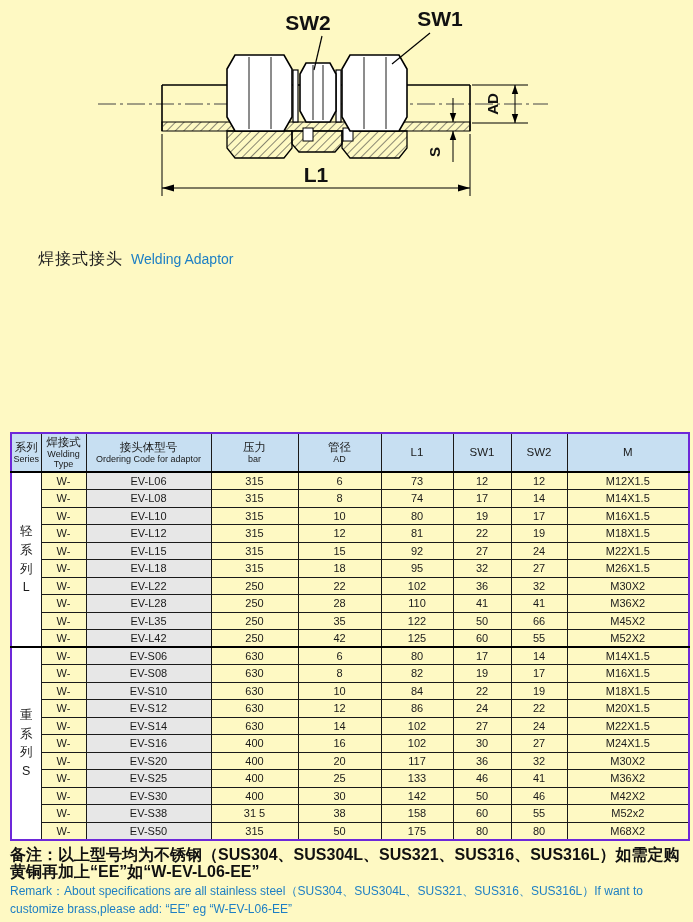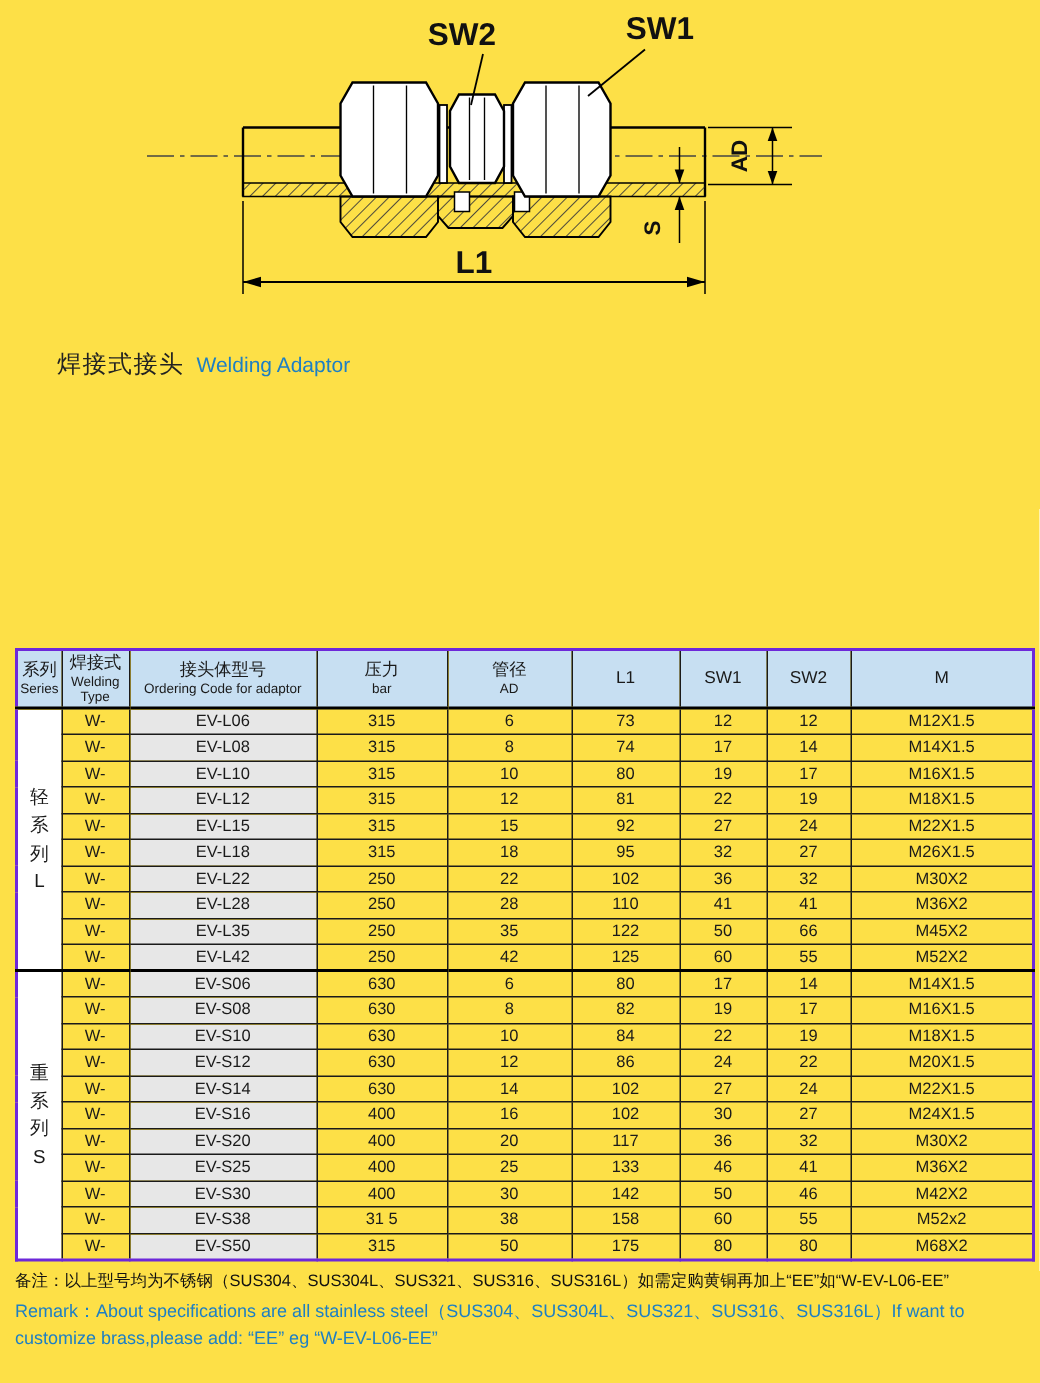--- a/index.html
+++ b/index.html
@@ -1,26 +1,26 @@
 <!DOCTYPE html>
 <html><head>
 <meta charset="utf-8">
 <style>
   html,body{margin:0;padding:0;background:#fff;}
-  .page{position:relative;width:693px;height:922px;background:#fde047;overflow:hidden;
+  .page{position:relative;width:693px;height:922px;background:#fef9c3;overflow:hidden;
         font-family:"Liberation Sans",sans-serif;color:#1a1a1a;}
 
   
   .drawing{position:absolute;left:0;top:0;width:693px;height:230px;}
   .lbl{font-family:"Liberation Sans",sans-serif;font-weight:bold;fill:#111;}
   .lbl.big{font-size:21px;}
   .lbl.med{font-size:15px;}
 
   
-  .intro{position:absolute;left:38px;top:233px;width:630px;}
+  .intro{position:absolute;left:38px;top:249px;width:630px;}
   .intro .line1{margin-bottom:5px;}
   .zh-title{font-size:16px;color:#222;letter-spacing:1px;}
   .en-title{font-size:14px;margin-left:8px;}
   .blue{color:#1d7fc4;}
   .intro .line2{font-size:16px;color:#222;margin-bottom:5px;letter-spacing:.5px;}
   .intro .line3,.intro .line4{font-size:12.5px;line-height:18px;}
 
   
   table.spec{position:absolute;left:10px;top:432px;width:678px;border-collapse:collapse;
              table-layout:fixed;border:2px solid #6d28d9;font-size:11px;color:#1a1a1a;}
@@ -28,21 +28,21 @@
   table.spec thead th{background:#c7dff2;height:37px;font-weight:normal;border-bottom:2px solid #000;}
   th .h-zh{font-size:11.5px;line-height:13px;}
   th .h-en{font-size:9px;line-height:10px;}
   tbody tr{height:17.5px;}
   td.col-code{background:#e7e7e7;}
   td.series-cell{background:#fff;font-size:12.5px;line-height:1.5;vertical-align:middle;}
   tr.group-start td{border-top:2px solid #000;}
 
   
   .remark{position:absolute;left:10px;top:846px;width:676px;}
-  .remark .r-zh{font-size:11px;color:#111;font-weight:normal;line-height:17px;margin-bottom:2px;}
+  .remark .r-zh{font-size:16px;color:#111;font-weight:bold;line-height:17px;margin-bottom:2px;}
   .remark .r-en{font-size:12px;line-height:18px;}
 </style>
 </head>
 <body>
 
 <div class="page">
 
   <svg class="drawing" width="693" height="230" viewBox="0 0 693 230" xmlns="http://www.w3.org/2000/svg">
     <defs>
       <pattern id="hatch" width="6" height="6" patternUnits="userSpaceOnUse" patternTransform="rotate(45)">

